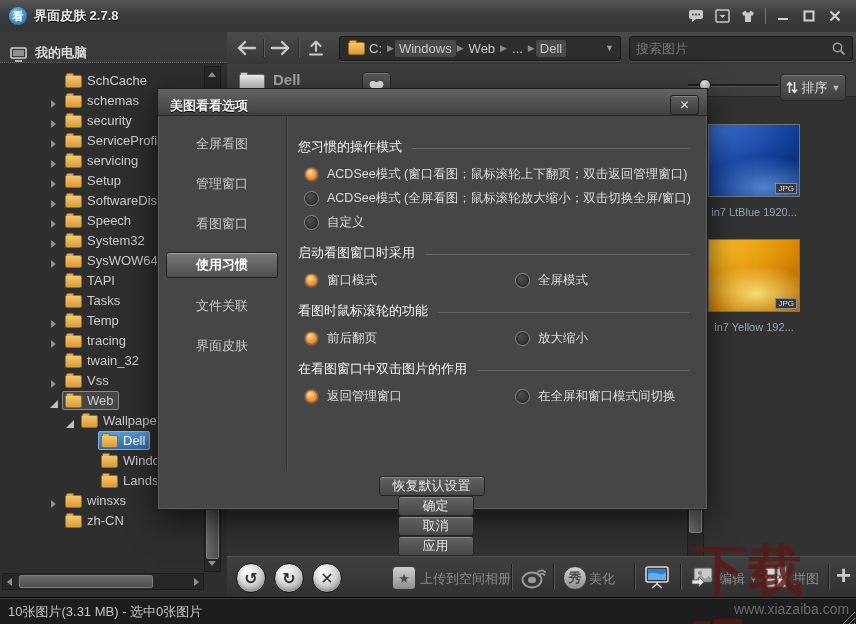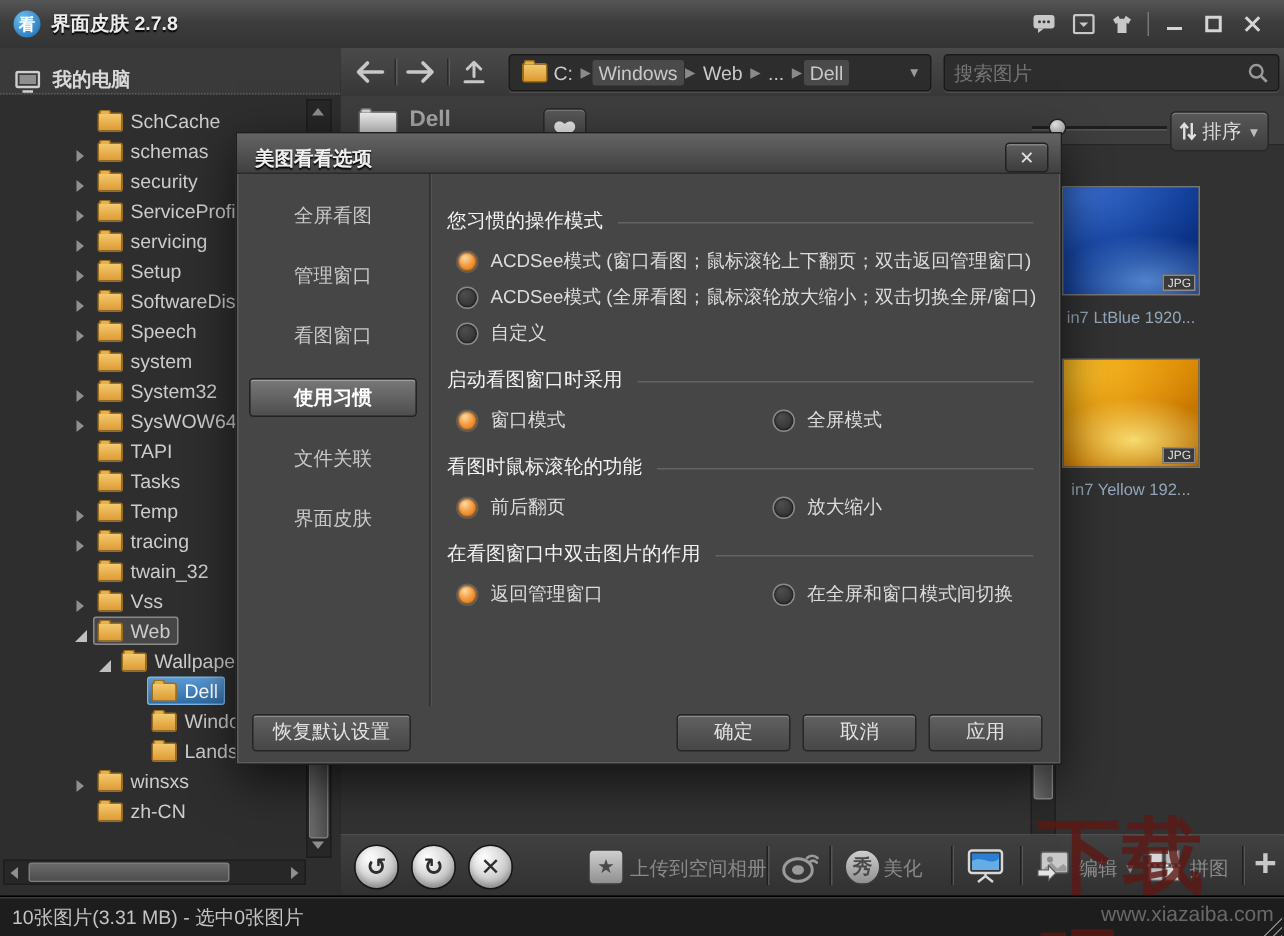--- a/index.html
+++ b/index.html
@@ -137,21 +137,21 @@
   .sec-head{display:flex;align-items:center;margin:10px 0 6px 0;}
   .sec-title{font-size:13px;font-weight:normal;color:#f2f2f2;white-space:nowrap;}
   .sec-line{flex:1;height:1px;background:#6e6e6e;margin:2px 6px 0 10px;opacity:.75;}
   .opt{display:flex;align-items:center;height:24px;padding-left:6px;}
   .opt .olabel{font-size:12.5px;color:#dcdcdc;margin-left:8px;white-space:nowrap;}
   .cols{display:flex;}
   .cols .opt:first-child{width:205px;}
   .radio{width:13px;height:13px;border-radius:50%;flex:none;
     background:radial-gradient(circle at 35% 30%,#4e4e4e,#2b2b2b);border:1px solid #8a8a8a;box-shadow:inset 0 0 2px #000;}
   .radio.sel{background:radial-gradient(circle at 38% 30%,#ffd9a0 0%,#f29a3e 45%,#cf7013 100%);border:1px solid #5f5f5f;}
-  #dlg-buttons{position:absolute;left:10px;right:12px;bottom:9px;height:24px;display:flex;align-items:center;}
+  #dlg-buttons{position:absolute;left:10px;right:12px;bottom:9px;height:24px;display:flex;align-items:center;flex-direction:column;}
   .dbtn{height:23px;border-radius:3px;background:linear-gradient(#616161,#474747);
     border:1px solid #262626;box-shadow:inset 0 1px 0 rgba(255,255,255,.28);
     color:#e2e2e2;font-size:13px;display:flex;align-items:center;justify-content:center;}
   #btn-restore{width:104px;}
   .dbtn.std{width:74px;margin-left:8px;}
   #spacer{flex:1;}
   
   #wm{position:absolute;left:692px;top:534px;z-index:60;font-size:55px;font-weight:bold;
     color:rgba(94,24,20,.8);letter-spacing:1px;pointer-events:none;}
   #wm-url{position:absolute;left:734px;top:601px;z-index:60;font-size:14px;
@@ -265,27 +265,20 @@
           </span>
         </div>
         <div class="tree-row lv1">
           <span class="arrow collapsed"></span>
           <span class="row-hl">
             <span class="folder"></span>
             <span>Speech</span>
           </span>
         </div>
         <div class="tree-row lv1">
-          <span class="arrow none"></span>
-          <span class="row-hl">
-            <span class="folder"></span>
-            <span>system</span>
-          </span>
-        </div>
-        <div class="tree-row lv1">
           <span class="arrow collapsed"></span>
           <span class="row-hl">
             <span class="folder"></span>
             <span>System32</span>
           </span>
         </div>
         <div class="tree-row lv1">
           <span class="arrow collapsed"></span>
           <span class="row-hl">
             <span class="folder"></span>

